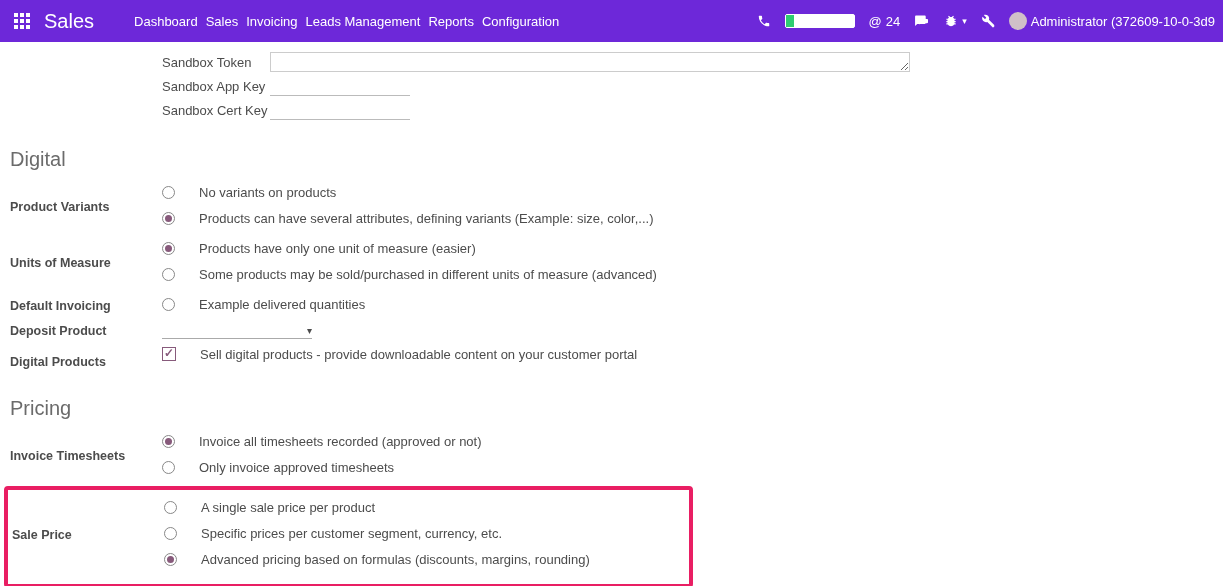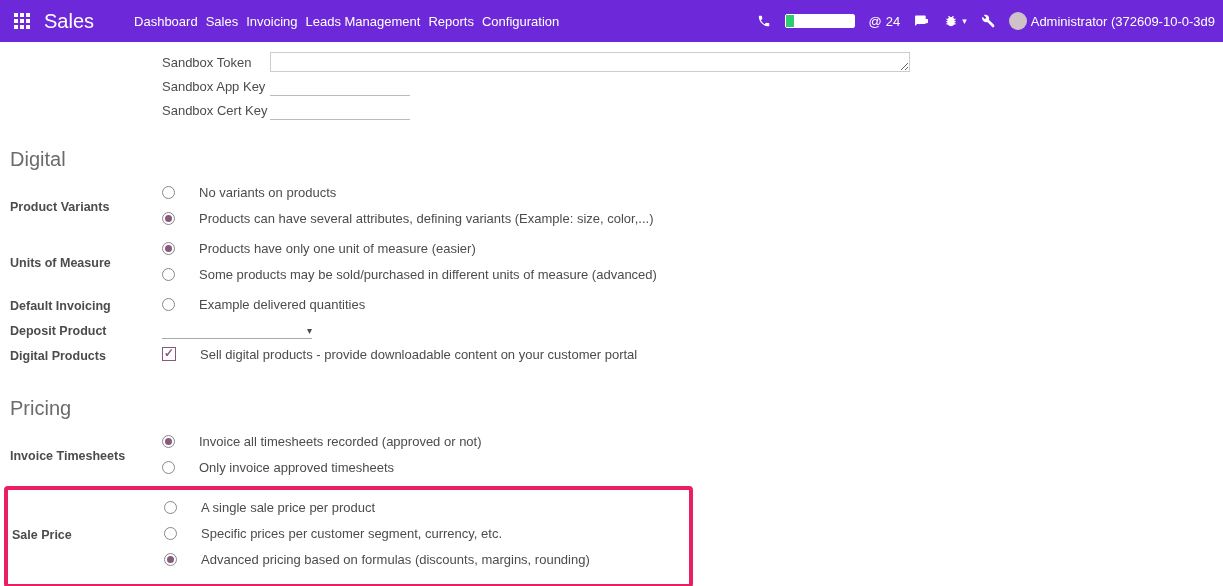--- a/index.html
+++ b/index.html
@@ -199,21 +199,21 @@
   </div>
 
   <div class="field-row" style="margin-top:4px; align-items:center;">
     <div class="field-label-left">Deposit Product</div>
     <div class="dropdown">
       <span></span>
         <span class="dropdown-caret">▾</span>
     </div>
   </div>
 
-  <div class="field-row" style="margin-top:4px; align-items:center;">
+  <div class="field-row" style="margin-top:4px; align-items:flex-end;">
     <div class="field-label-left">Digital Products</div>
     <div class="option-row">
       <input type="checkbox" class="cb" checked="" style="">
       <span class="option-label">Sell digital products - provide downloadable content on your customer portal</span>
     </div>
   </div>
 
   <div class="section-title">Pricing</div>
 
   <div class="field-row">

